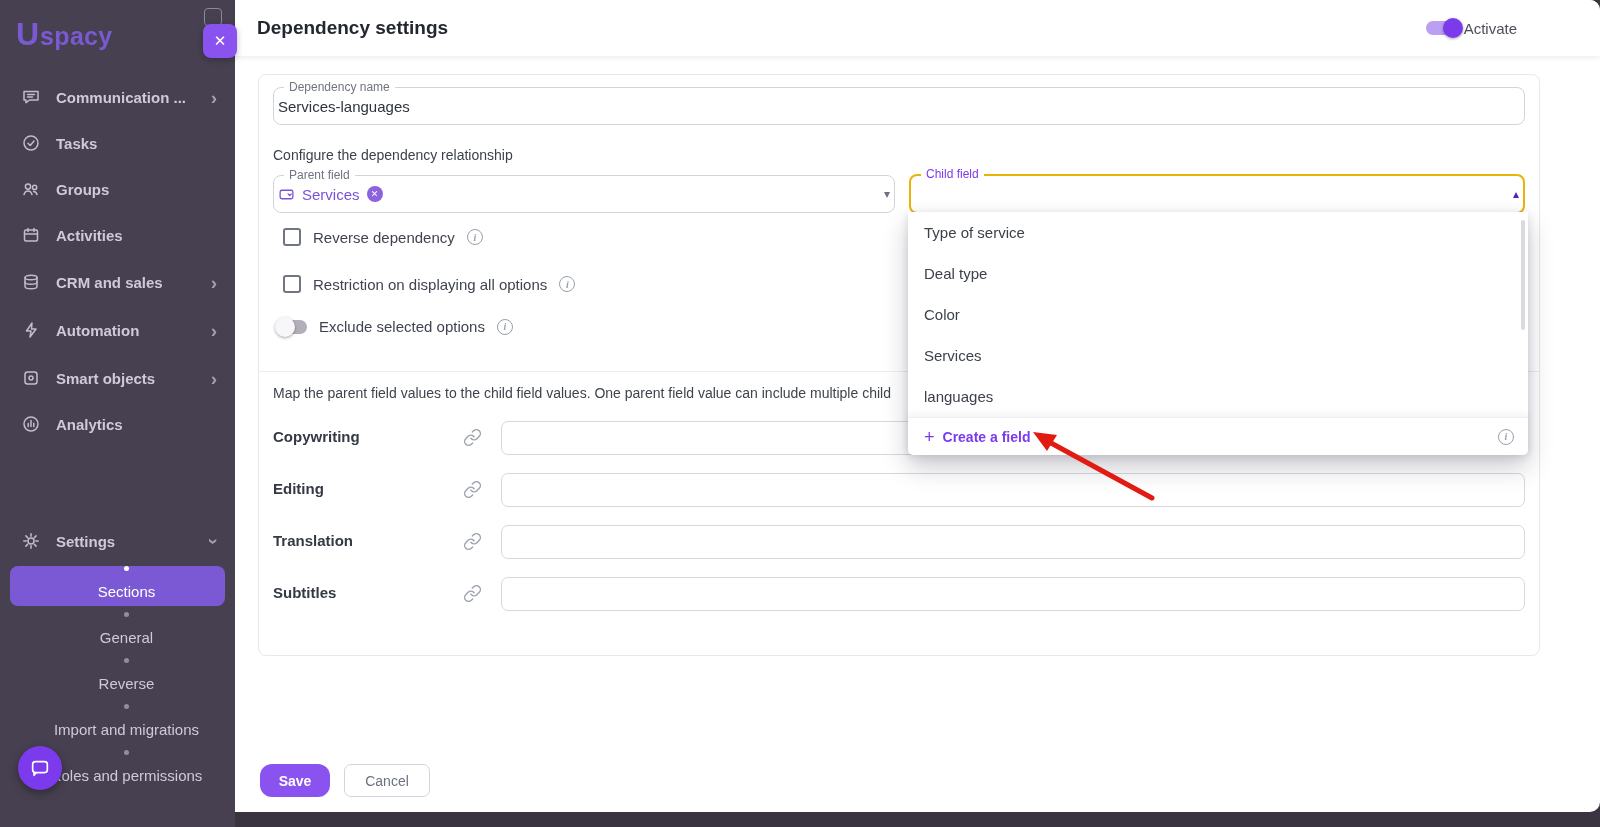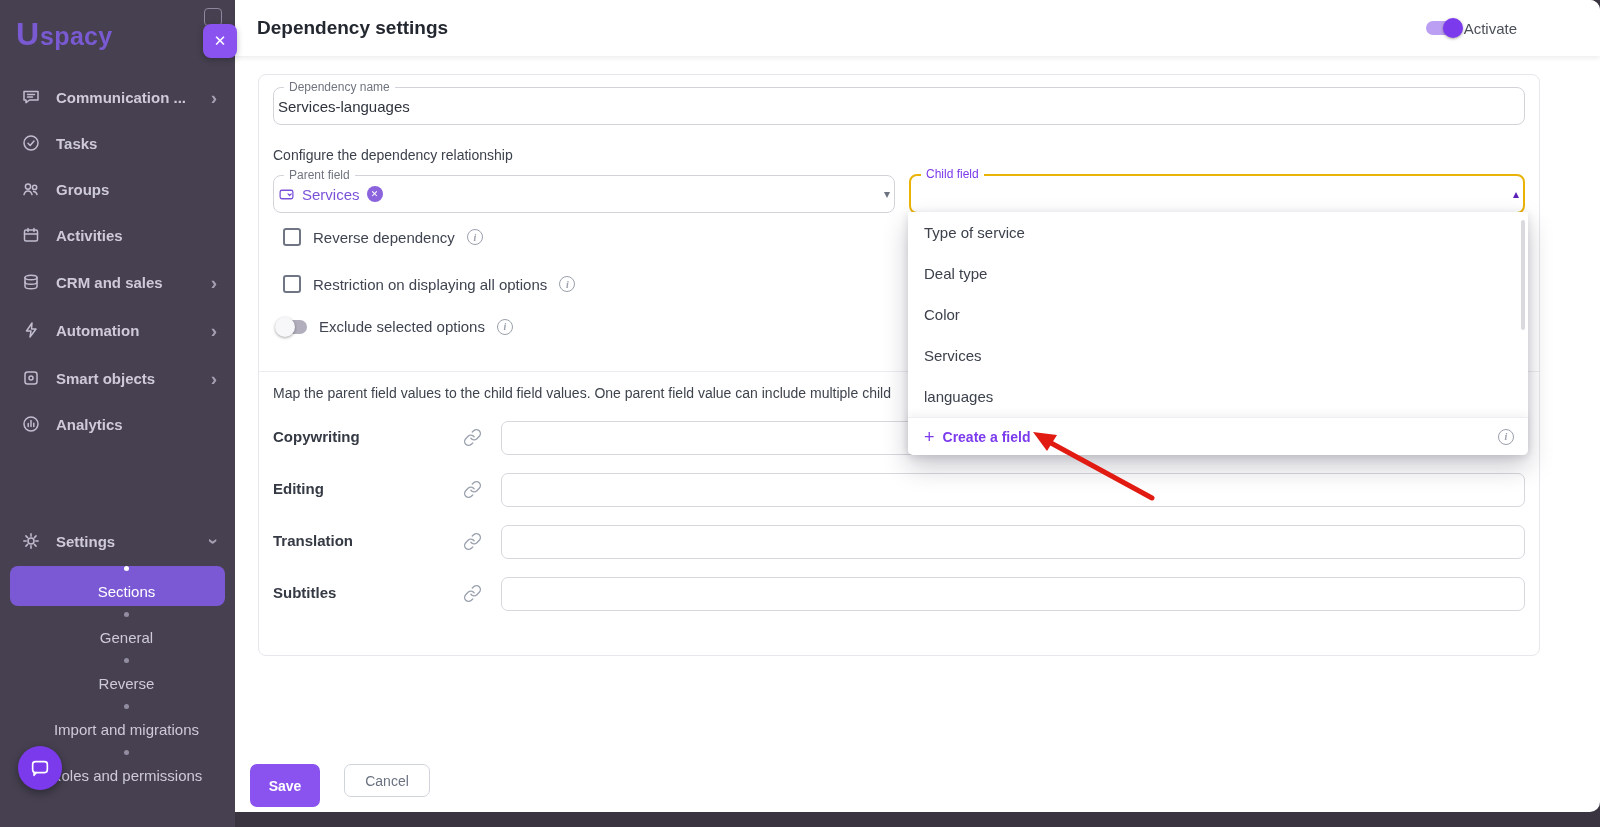--- a/index.html
+++ b/index.html
@@ -67,21 +67,21 @@
 
   
   .dropdown { position:absolute; left:673px; top:212px; width:620px; background:#fff; border-radius:0 0 5px 5px; box-shadow:0 12px 26px rgba(20,20,45,.22), 0 2px 8px rgba(20,20,45,.12); z-index:30; }
   .dd-item { height:41px; display:flex; align-items:center; padding:0 16px; font-size:15px; color:#3c414b; cursor:pointer; }
   .dd-create { height:38px; display:flex; align-items:center; gap:8px; padding:0 14px 0 16px; border-top:1px solid #efeff3; box-shadow:0 -3px 8px rgba(0,0,0,.05); color:#7c3aed; font-size:14px; font-weight:600; cursor:pointer; }
   .dd-create .plus { font-size:18px; font-weight:500; line-height:1; }
   .dd-create .info { margin-left:auto; }
   .dd-scroll { position:absolute; right:3px; top:8px; width:4px; height:110px; border-radius:2px; background:#d9d9de; }
 
   
-  .btn-save { position:absolute; left:15px; top:764px; width:70px; height:43px; background:#8a53f0; color:#fff; border:none; border-radius:7px; font-size:14px; font-weight:600; cursor:pointer; font-family:inherit; }
+  .btn-save { position:absolute; left:25px; top:764px; width:70px; height:33px; background:#8a53f0; color:#fff; border:none; border-radius:12px; font-size:14px; font-weight:600; cursor:pointer; font-family:inherit; }
   .btn-cancel { position:absolute; left:109px; top:764px; width:86px; height:33px; background:#fff; color:#6b7280; border:1px solid #d1d5db; border-radius:7px; font-size:14px; cursor:pointer; font-family:inherit; }
 
   .arrow-svg { position:absolute; left:0; top:0; width:1365px; height:812px; z-index:45; pointer-events:none; }
 </style>
 </head>
 <body>
 
 <div class="sidebar">
   <div class="logo">
     <span class="letter">U</span>

